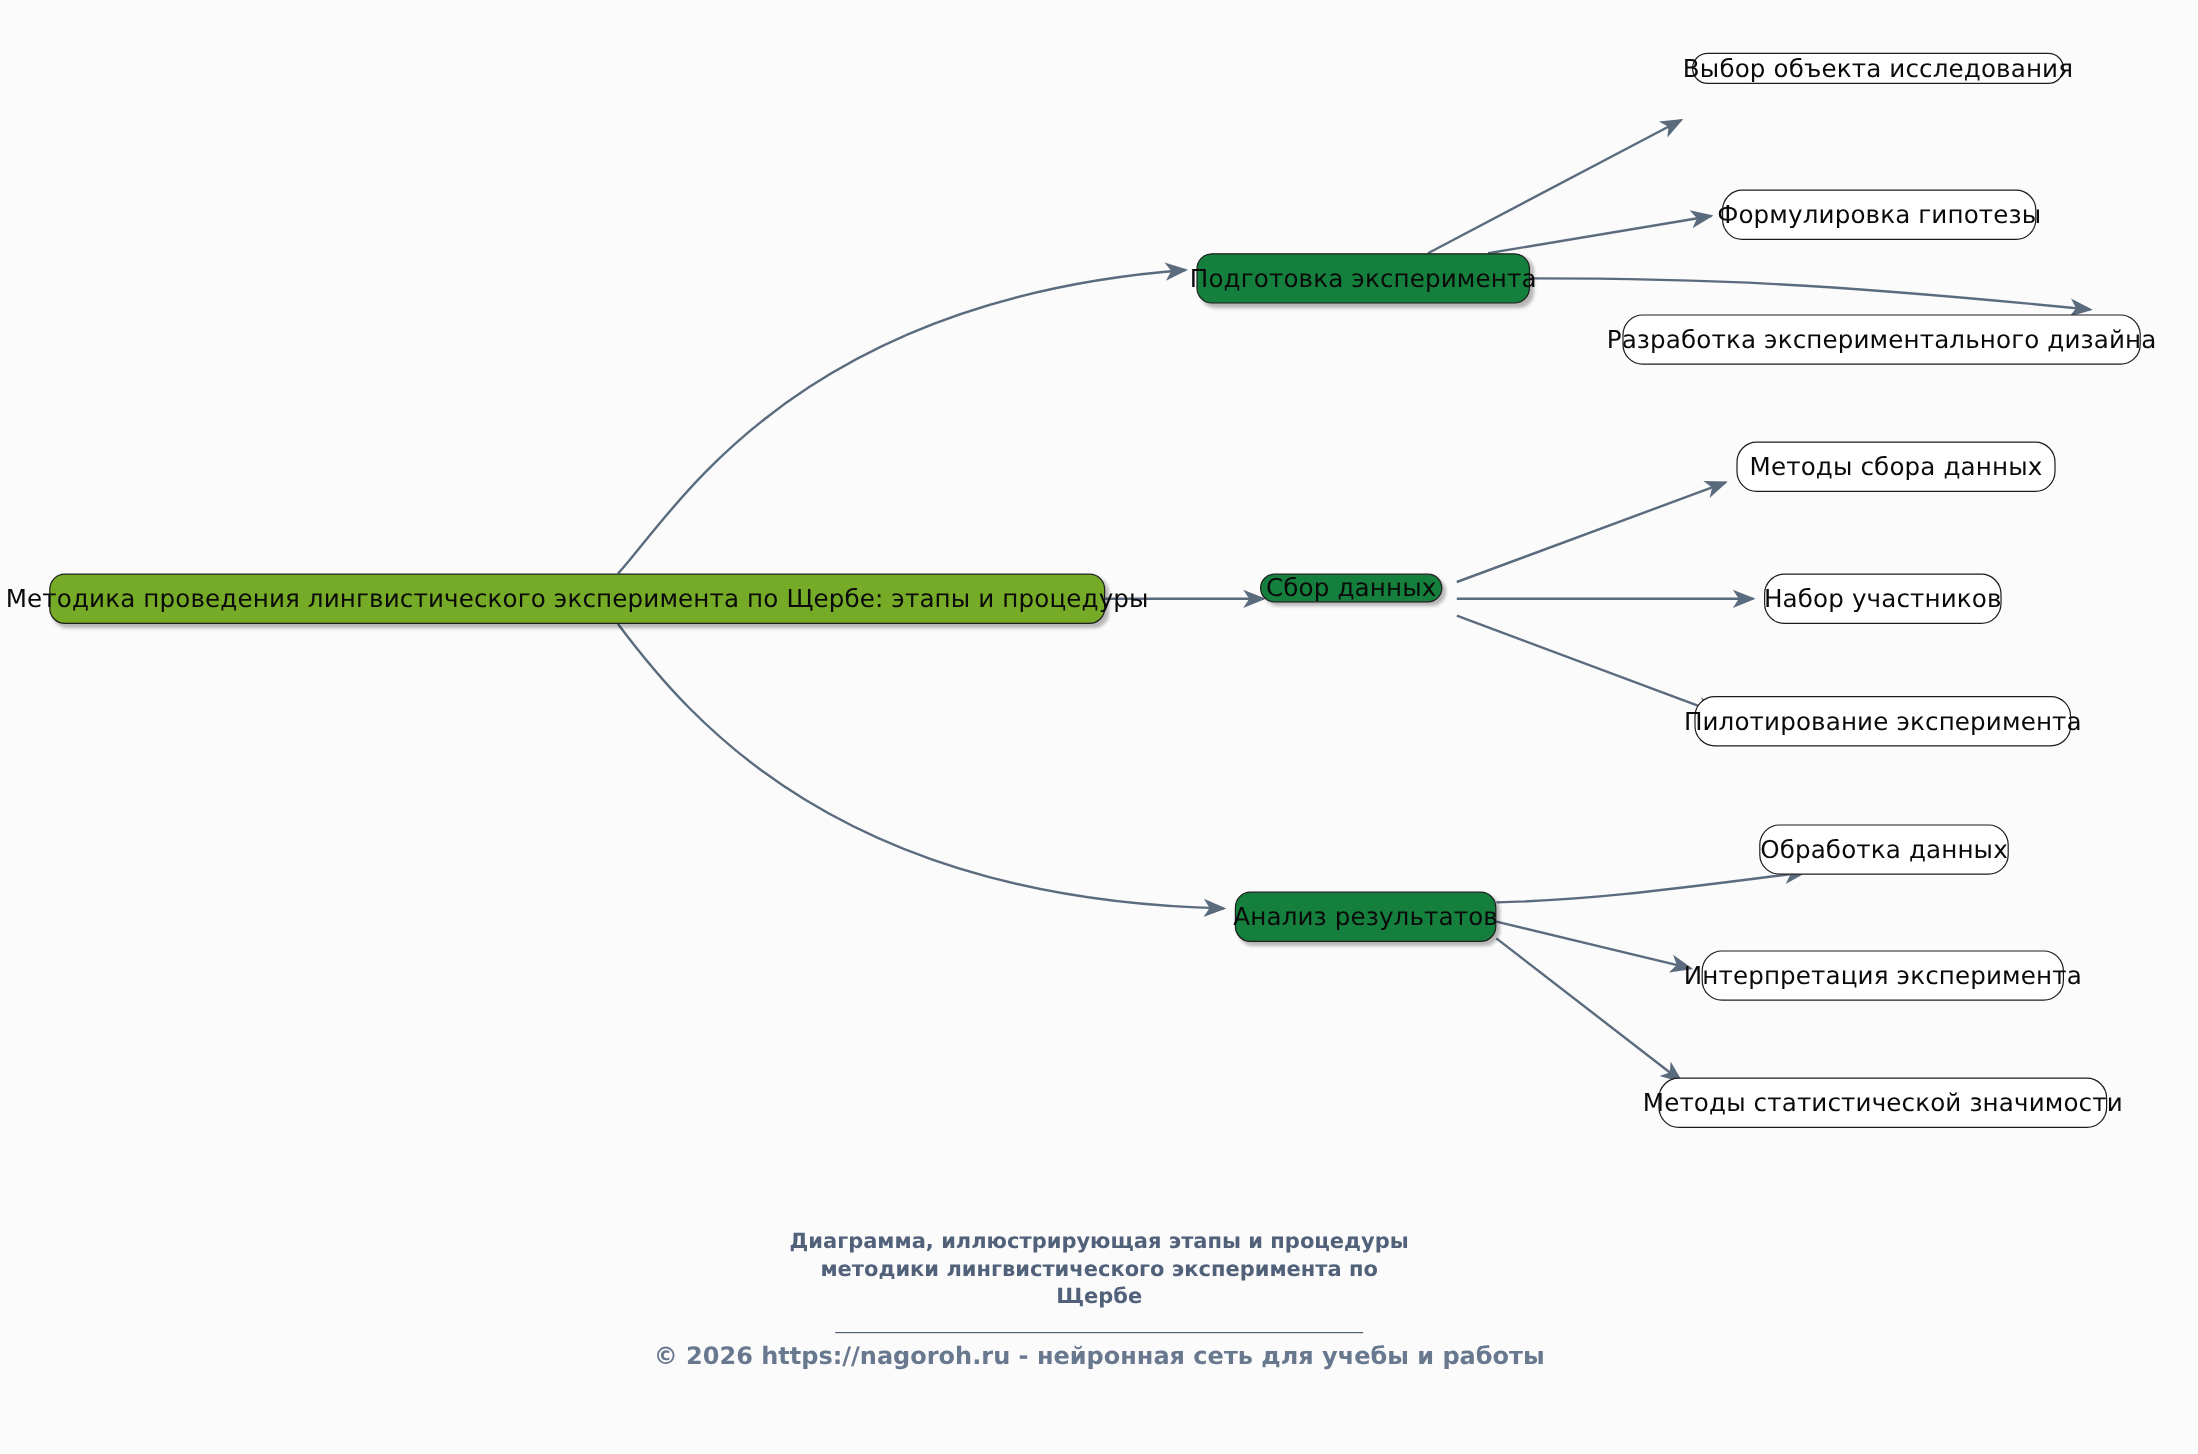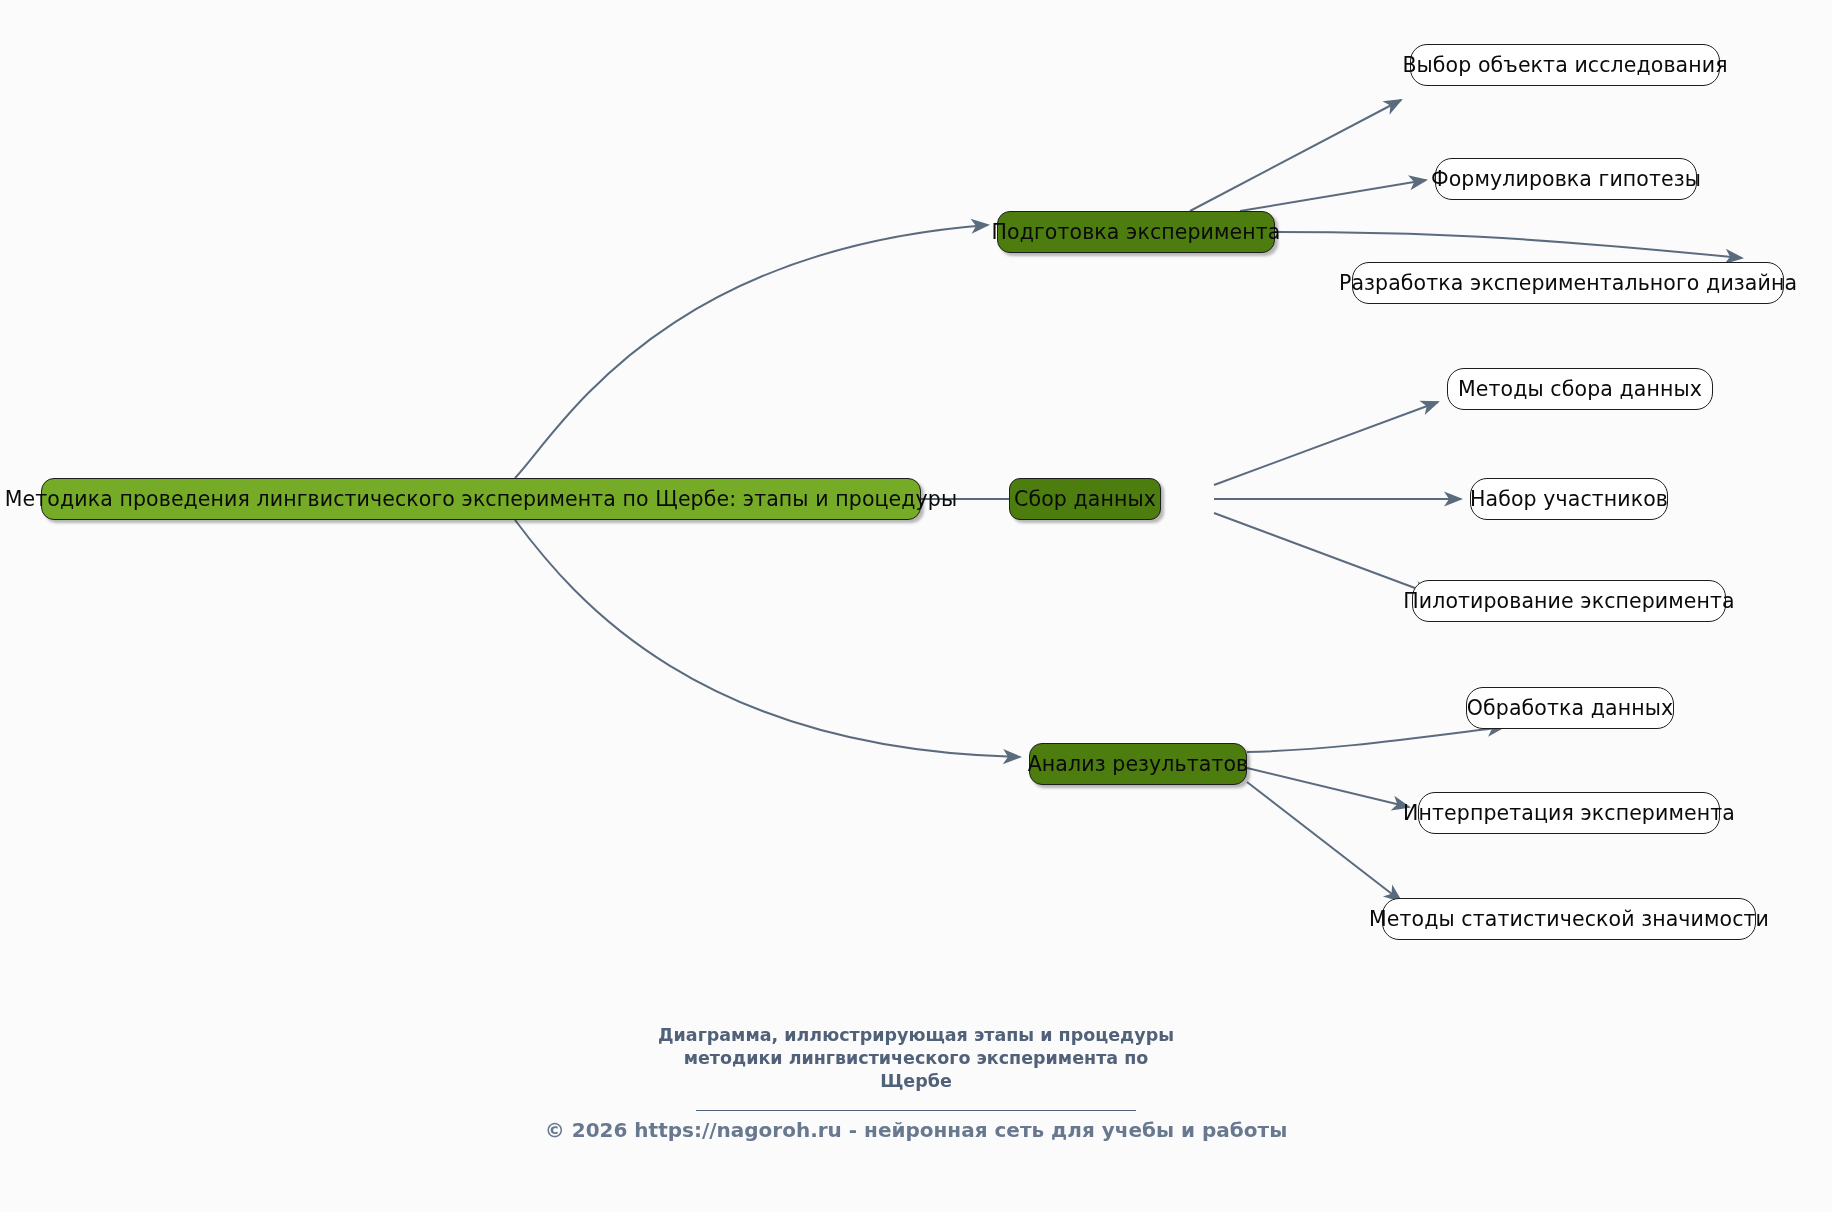--- a/index.html
+++ b/index.html
@@ -41,21 +41,21 @@
   }
   .node-root {
     background: #76ab27;
     border: 1.6px solid #1d1d1d;
     border-radius: 13px;
     font-size: 20.5px;
     padding: 16px 14px;
     box-shadow: 3px 3px 3px rgba(0,0,0,0.28);
   }
   .node-branch {
-    background: #4d7c0f;
+    background: #15803d;
     border: 1.6px solid #1d1d1d;
     border-radius: 13px;
     font-size: 20.5px;
     padding: 0 14px;
     box-shadow: 3px 3px 3px rgba(0,0,0,0.28);
   }
   .node-leaf {
     background: #ffffff;
     border: 1.5px solid #1d1d1d;
     border-radius: 17px;
@@ -122,30 +122,30 @@
       </g>
   </svg>
 
   <div id="nodes-layer">
       <div class="node node-root" style="left: 41px; top: 478px; width: 880px; height: 42px;">
         <span>Методика проведения лингвистического эксперимента по Щербе: этапы и процедуры</span>
       </div>
       <div class="node node-branch" style="left: 997px; top: 211px; width: 278px; height: 42px;">
         <span>Подготовка эксперимента</span>
       </div>
-      <div class="node node-leaf" style="left: 1410px; top: 44px; width: 310px; height: 42px;">
+      <div class="node node-leaf" style="left: 1410px; top: 44px; width: 310px; height: 26px;">
         <span>Выбор объекта исследования</span>
       </div>
       <div class="node node-leaf" style="left: 1435px; top: 158px; width: 262px; height: 42px;">
         <span>Формулировка гипотезы</span>
       </div>
       <div class="node node-leaf" style="left: 1352px; top: 262px; width: 432px; height: 42px;">
         <span>Разработка экспериментального дизайна</span>
       </div>
-      <div class="node node-branch" style="left: 1009px; top: 478px; width: 152px; height: 42px; border-radius: 11px;">
+      <div class="node node-branch" style="left: 1050px; top: 478px; width: 152px; height: 24px;">
         <span>Сбор данных</span>
       </div>
       <div class="node node-leaf" style="left: 1447px; top: 368px; width: 266px; height: 42px;">
         <span>Методы сбора данных</span>
       </div>
       <div class="node node-leaf" style="left: 1470px; top: 478px; width: 198px; height: 42px;">
         <span>Набор участников</span>
       </div>
       <div class="node node-leaf" style="left: 1412px; top: 580px; width: 314px; height: 42px;">
         <span>Пилотирование эксперимента</span>

